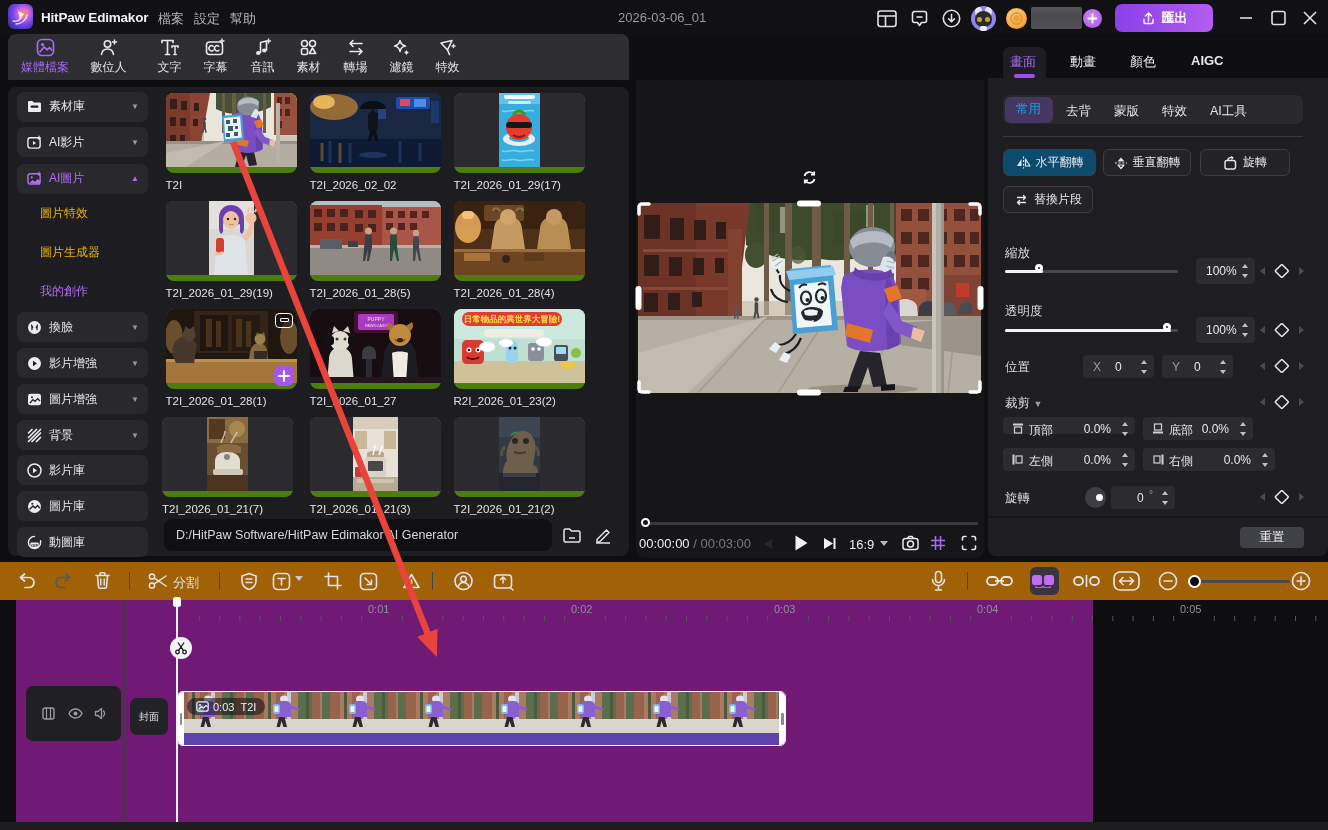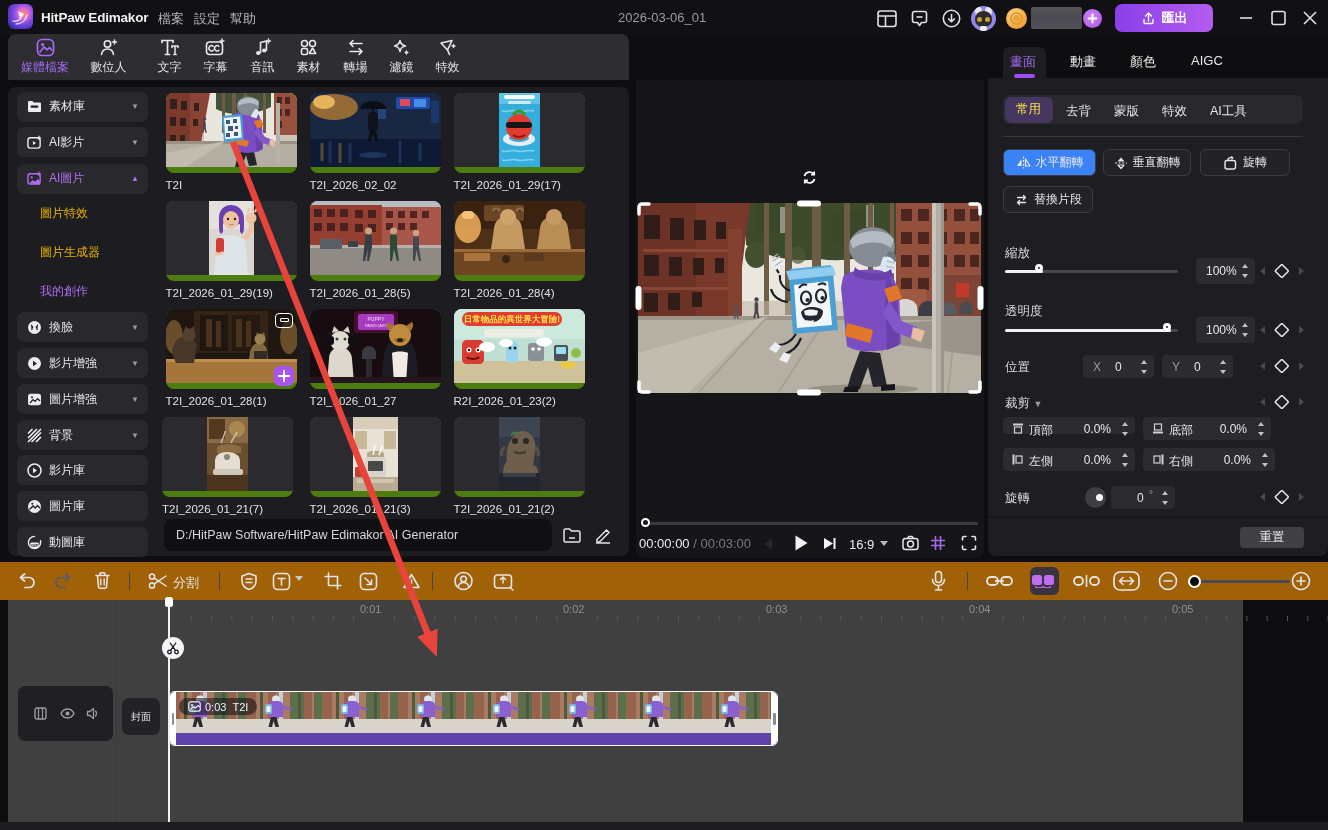--- a/index.html
+++ b/index.html
@@ -28,21 +28,21 @@
 #playerbody{position:absolute;left:636px;top:80px;width:348px;height:478px;background:#161619;border-radius:0 0 8px 8px;}
 
 #rightpanel{position:absolute;left:988px;top:78px;width:340px;height:478px;background:#1e1e22;border-radius:0 0 8px 8px;}
 #righttabs{position:absolute;left:988px;top:34px;width:340px;height:44px;background:#0e0e11;}
 .rtab{position:absolute;top:19px;font-size:13px;color:#e8e8ea;}
 .spin{position:absolute;background:#2b2b30;border-radius:4px;color:#e8e8ea;font-size:12px;}
 .spinarr{position:absolute;right:6px;width:8px;}
 .kf{position:absolute;width:46px;height:14px;}
 
 #tltool{position:absolute;left:0px;top:562px;width:1328px;height:38px;background:#a16207;}
-#tlbody{position:absolute;left:8px;top:600px;width:1235px;height:222px;background:#404040;}
+#tlbody{position:absolute;left:16px;top:600px;width:1077px;height:222px;background:#701a75;}
 #tlbottom{position:absolute;left:0;top:822px;width:1328px;height:8px;background:#1d1d20;}
 .rlabel{position:absolute;top:3px;font-size:11px;color:#8f8f96;}
 svg{display:block;}
 </style></head>
 <body>
 <div id="app">
 
 <div id="titlebar">
   <div class="abs" style="left:8px;top:4px;width:25px;height:25px;border-radius:6px;background:radial-gradient(circle at 62% 38%,#f59a50 0%,#e06ad0 22%,#7a4ae8 48%,#4a34b8 75%,#352a86 100%);overflow:hidden;">
     <svg width="25" height="25" viewBox="0 0 25 25">
@@ -750,32 +750,32 @@
         <path d="M1.5 5V3a1.5 1.5 0 011.5-1.5h2M11 1.5h2A1.5 1.5 0 0114.5 3v2M14.5 11v2a1.5 1.5 0 01-1.5 1.5h-2M5 14.5H3A1.5 1.5 0 011.5 13v-2" stroke="#e8e8ec" stroke-width="1.6" fill="none" stroke-linecap="round"></path>
       </svg>
 </div>
 
 <div id="righttabs">
   <div class="abs" style="left:15px;top:13px;width:43px;height:31px;background:#1e1e22;border-radius:7px 7px 0 0;"></div>
   <div class="rtab" style="left:22px;color:#a36bf0;">畫面</div>
   <div class="abs" style="left:26px;top:40px;width:21px;height:3.5px;border-radius:2px;background:#9b4ff0;"></div>
   <div class="rtab" style="left:82px;">動畫</div>
   <div class="rtab" style="left:142px;">顏色</div>
-  <div class="rtab" style="left:203px;">AIGC</div>
+  <div class="rtab" style="left:203px;font-weight:bold;">AIGC</div>
 </div>
 <div id="rightpanel">
   <div class="abs" style="left:15px;top:17px;width:300px;height:29px;background:#28282d;border-radius:7px;"></div>
-  <div class="abs" style="left:16.5px;top:18.5px;width:48px;height:26px;background:#453760;border-radius:6px;display:flex;align-items:center;justify-content:center;font-size:12.5px;color:#fde047;">常用</div>
+  <div class="abs" style="left:16.5px;top:18.5px;width:48px;height:26px;background:#453760;border-radius:6px;display:flex;align-items:center;justify-content:center;font-size:12.5px;color:#0ea5e9;">常用</div>
   <div class="abs" style="left:78px;top:25px;font-size:12.5px;color:#e4e4e8;">去背</div>
   <div class="abs" style="left:126px;top:25px;font-size:12.5px;color:#e4e4e8;">蒙版</div>
   <div class="abs" style="left:174px;top:25px;font-size:12.5px;color:#e4e4e8;">特效</div>
   <div class="abs" style="left:222px;top:25px;font-size:12.5px;color:#e4e4e8;">AI工具</div>
   <div class="abs" style="left:15px;top:58px;width:300px;height:1px;background:#38383e;"></div>
 
-  <div class="abs" style="left:15px;top:71px;width:93px;height:27px;background:#3b82f6;border:1px solid #3c3c42;border-radius:6px;display:flex;align-items:center;justify-content:center;font-size:12px;color:#e8e8ec;">
+  <div class="abs" style="left:15px;top:71px;width:93px;height:27px;background:#0c4a6e;border:1px solid #3c3c42;border-radius:6px;display:flex;align-items:center;justify-content:center;font-size:12px;color:#e8e8ec;">
     <svg width="15" height="13" viewBox="0 0 15 13" style="margin-right:5px">
           <path d="M7.5 0.5v12" stroke="#e8e8ec" stroke-width="1.2" stroke-dasharray="2 1.6"></path>
           <path d="M5.5 3v7L1 10z" fill="#e8e8ec"></path>
           <path d="M9.5 3v7l4.5 0z" fill="none" stroke="#e8e8ec" stroke-width="1.2" stroke-linejoin="round"></path>
         </svg>水平翻轉</div>
   <div class="abs" style="left:115px;top:71px;width:88px;height:27px;background:#232327;border:1px solid #3c3c42;border-radius:6px;display:flex;align-items:center;justify-content:center;font-size:12px;color:#e8e8ec;">
     <svg width="14" height="14" viewBox="0 0 14 14" style="margin-right:5px">
           <path d="M1 7h12" stroke="#e8e8ec" stroke-width="1.2" stroke-dasharray="2 1.6"></path>
           <path d="M3.5 5.5h7L7 1.5z" fill="#e8e8ec"></path>
           <path d="M4 9h6l-3 3.5z" fill="none" stroke="#e8e8ec" stroke-width="1.2" stroke-linejoin="round"></path>
@@ -867,21 +867,21 @@
           <path d="M1 1.5h10" stroke="#d0d0d6" stroke-width="2"></path>
           <rect x="2.5" y="4" width="7" height="6" fill="none" stroke="#d0d0d6" stroke-width="1.2"></rect>
         </svg>
         <span style="position:absolute;left:26px;top:5px">頂部</span>
         <span style="position:absolute;right:24px;top:5px">0.0%</span>
     <svg class="spinarr" style="top:3.5px" width="8" height="16" viewBox="0 0 8 16">
           <path d="M4 1L7 5H1z" fill="#c0c0c6"></path>
           <path d="M4 15L1 11h6z" fill="#c0c0c6"></path>
         </svg>
       </div>
-  <div class="spin" style="left:155px;top:339px;width:128px;height:23px;">
+  <div class="spin" style="left:155px;top:339px;width:110px;height:23px;">
         <svg style="position:absolute;left:9px;top:6px" width="12" height="11" viewBox="0 0 12 11">
           <path d="M1 9.5h10" stroke="#d0d0d6" stroke-width="2"></path>
           <rect x="2.5" y="1" width="7" height="6" fill="none" stroke="#d0d0d6" stroke-width="1.2"></rect>
         </svg>
         <span style="position:absolute;left:26px;top:5px">底部</span>
         <span style="position:absolute;right:24px;top:5px">0.0%</span>
     <svg class="spinarr" style="top:3.5px" width="8" height="16" viewBox="0 0 8 16">
           <path d="M4 1L7 5H1z" fill="#c0c0c6"></path>
           <path d="M4 15L1 11h6z" fill="#c0c0c6"></path>
         </svg>

